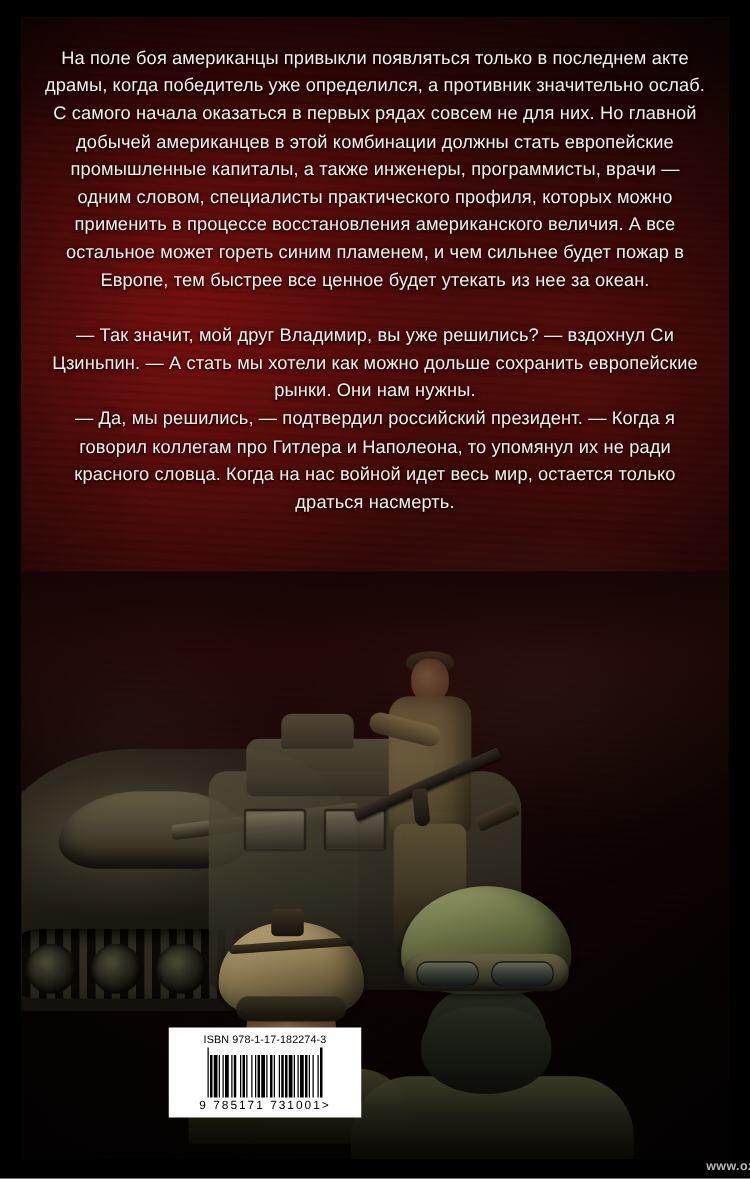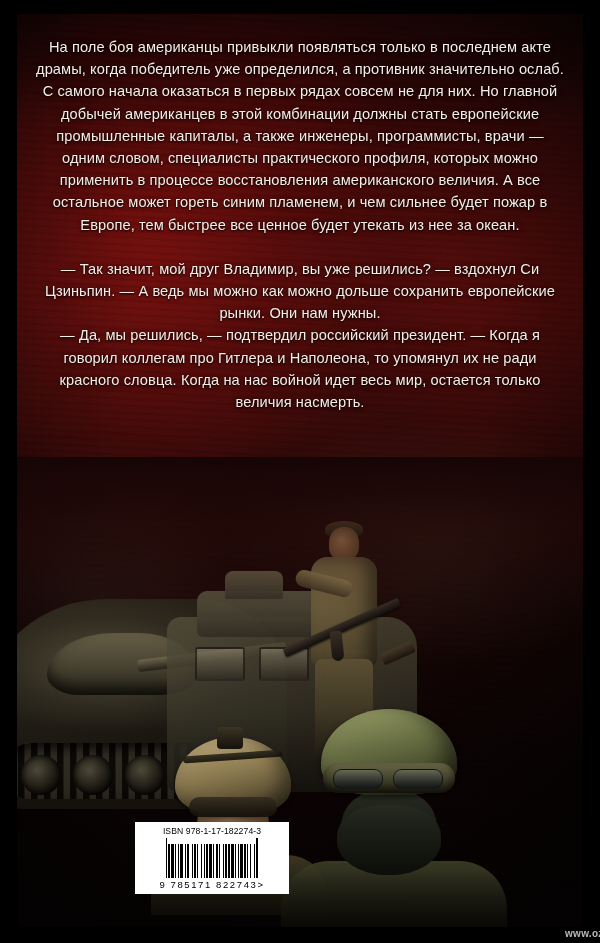--- a/index.html
+++ b/index.html
@@ -533,22 +533,22 @@
       </div>
 
       <div class="haze"></div>
     </div>
 
     <div class="vignette"></div>
 
     <div class="blurb">
       <p>На поле боя американцы привыкли появляться только в последнем акте драмы, когда победитель уже определился, а противник значительно ослаб. С самого начала оказаться в первых рядах совсем не для них. Но главной добычей американцев в этой комбинации должны стать европейские промышленные капиталы, а также инженеры, программисты, врачи — одним словом, специалисты практического профиля, которых можно применить в процессе восстановления американского величия. А все остальное может гореть синим пламенем, и чем сильнее будет пожар в Европе, тем быстрее все ценное будет утекать из нее за океан.</p>
       <div class="para-gap"></div>
-      <p>— Так значит, мой друг Владимир, вы уже решились? — вздохнул Си Цзиньпин. — А ведь мы можно как можно дольше сохранить европейские рынки. Они нам нужны.</p>
-      <p>— Да, мы решились, — подтвердил российский президент. — Когда я говорил коллегам про Гитлера и Наполеона, то упомянул их не ради красного словца. Когда на нас войной идет весь мир, остается только величия насмерть.</p>
+      <p>— Так значит, мой друг Владимир, вы уже решились? — вздохнул Си Цзиньпин. — А стать мы хотели как можно дольше сохранить европейские рынки. Они нам нужны.</p>
+      <p>— Да, мы решились, — подтвердил российский президент. — Когда я говорил коллегам про Гитлера и Наполеона, то упомянул их не ради красного словца. Когда на нас войной идет весь мир, остается только драться насмерть.</p>
     </div>
 
     <div class="isbn-box">
       <div class="isbn-text">ISBN 978-1-17-182274-3</div>
       <div class="barcode" id="barcode">
           <i style="width: 1px; height: 100%; background: rgb(0, 0, 0);"></i>
           <i style="width: 1px; height: 100%; background: transparent;"></i>
           <i style="width: 2px; height: 86%; background: rgb(0, 0, 0);"></i>
           <i style="width: 1px; height: 86%; background: transparent;"></i>
           <i style="width: 3px; height: 86%; background: rgb(0, 0, 0);"></i>
@@ -602,21 +602,21 @@
           <i style="width: 1px; height: 86%; background: rgb(0, 0, 0);"></i>
           <i style="width: 2px; height: 86%; background: transparent;"></i>
           <i style="width: 1px; height: 86%; background: rgb(0, 0, 0);"></i>
           <i style="width: 3px; height: 86%; background: transparent;"></i>
           <i style="width: 1px; height: 86%; background: rgb(0, 0, 0);"></i>
           <i style="width: 1px; height: 86%; background: transparent;"></i>
           <i style="width: 2px; height: 100%; background: rgb(0, 0, 0);"></i>
           <i style="width: 1px; height: 100%; background: transparent;"></i>
         </div>
       <div class="isbn-digits">
-        <span>9</span><span style="letter-spacing:1.6px;">&nbsp;</span><span>785171 822743</span><span>&gt;</span>
+        <span>9</span><span style="letter-spacing:1.6px;">&nbsp;</span><span>785171 731001</span><span>&gt;</span>
       </div>
     </div>
 
 
   </div>
 
   <div class="watermark">www.oz.by</div>
 </div>
 
 </body></html>

